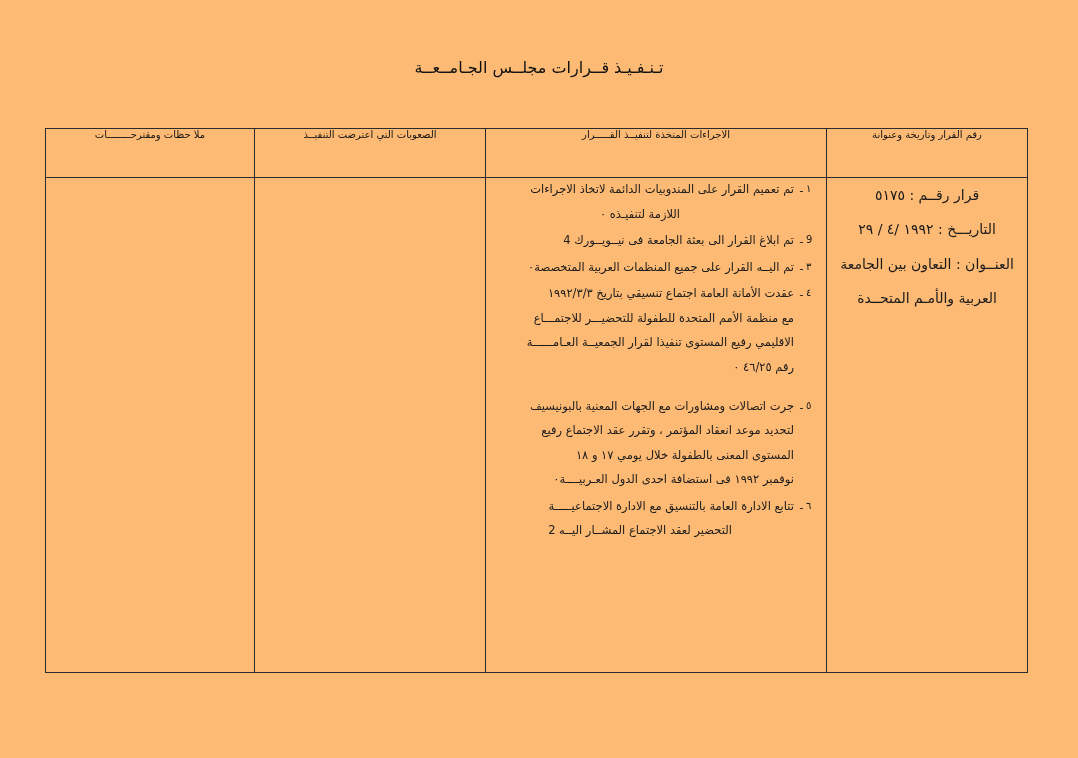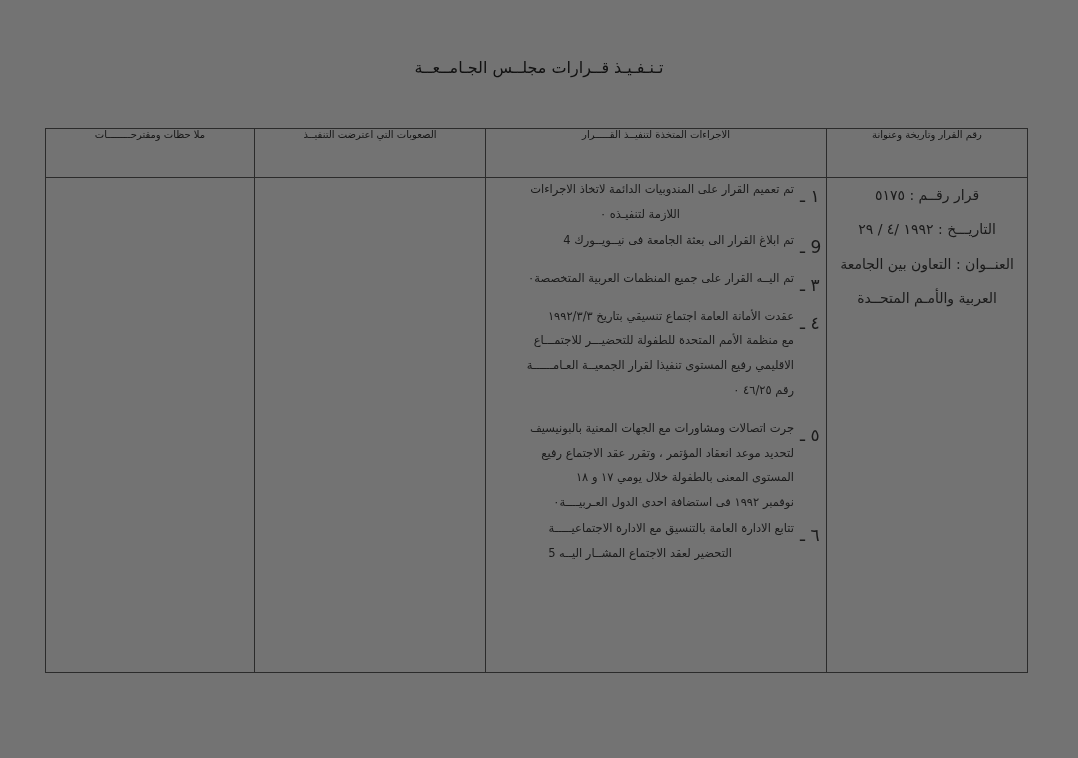--- a/index.html
+++ b/index.html
@@ -11,21 +11,21 @@
     width: 1078px;
     height: 758px;
     font-family: "DejaVu Sans", sans-serif;
     color: #1a1a1a;
     position: relative;
     overflow: hidden;
   }
   .page {
     position: absolute;
     inset: 0;
-    background: #737373;
+    background: #fdba74;
     text-decoration: underline;
   }
   .doc-title {
     position: absolute;
     top: 58px;
     left: 0;
     right: 0;
     text-align: center;
     font-size: 16px;
     letter-spacing: 2px;
@@ -86,21 +86,21 @@
     flex-direction: row;
     align-items: flex-start;
     margin-bottom: 2px;
   }
   .action-item.gap { margin-top: 14px; }
   .action-num {
     flex: 0 0 26px;
     text-align: left;
     padding-left: 2px;
     padding-top: 1px;
-    font-size: 17px;
+    font-size: 10px;
     letter-spacing: 1px;
     white-space: nowrap;
   }
   .action-text {
     flex: 1 1 auto;
     padding-right: 4px;
   }
   .action-text p {
     margin: 0 0 1px 0;
     text-align: justify;
@@ -178,21 +178,21 @@
                 <p>لتحديد موعد انعقاد المؤتمر ، وتقرر عقد الاجتماع رفيع</p>
                 <p>المستوى المعنى بالطفولة خلال يومي ١٧  و   ١٨</p>
                 <p>نوفمبر ١٩٩٢ فى استضافة احدى الدول العـربيــــة٠</p>
               </div>
             </div>
 
             <div class="action-item">
               <div class="action-num">٦ ـ</div>
               <div class="action-text">
                 <p>تتابع الادارة العامة بالتنسيق مع الادارة الاجتماعيـــــة</p>
-                <p class="center-last">التحضير لعقد الاجتماع المشــار اليــه 5</p>
+                <p class="center-last">التحضير لعقد الاجتماع المشــار اليــه 2</p>
               </div>
             </div>
 
           </td>
 
           <td class="cell-empty"></td>
           <td class="cell-empty"></td>
 
         </tr>
       </tbody>

